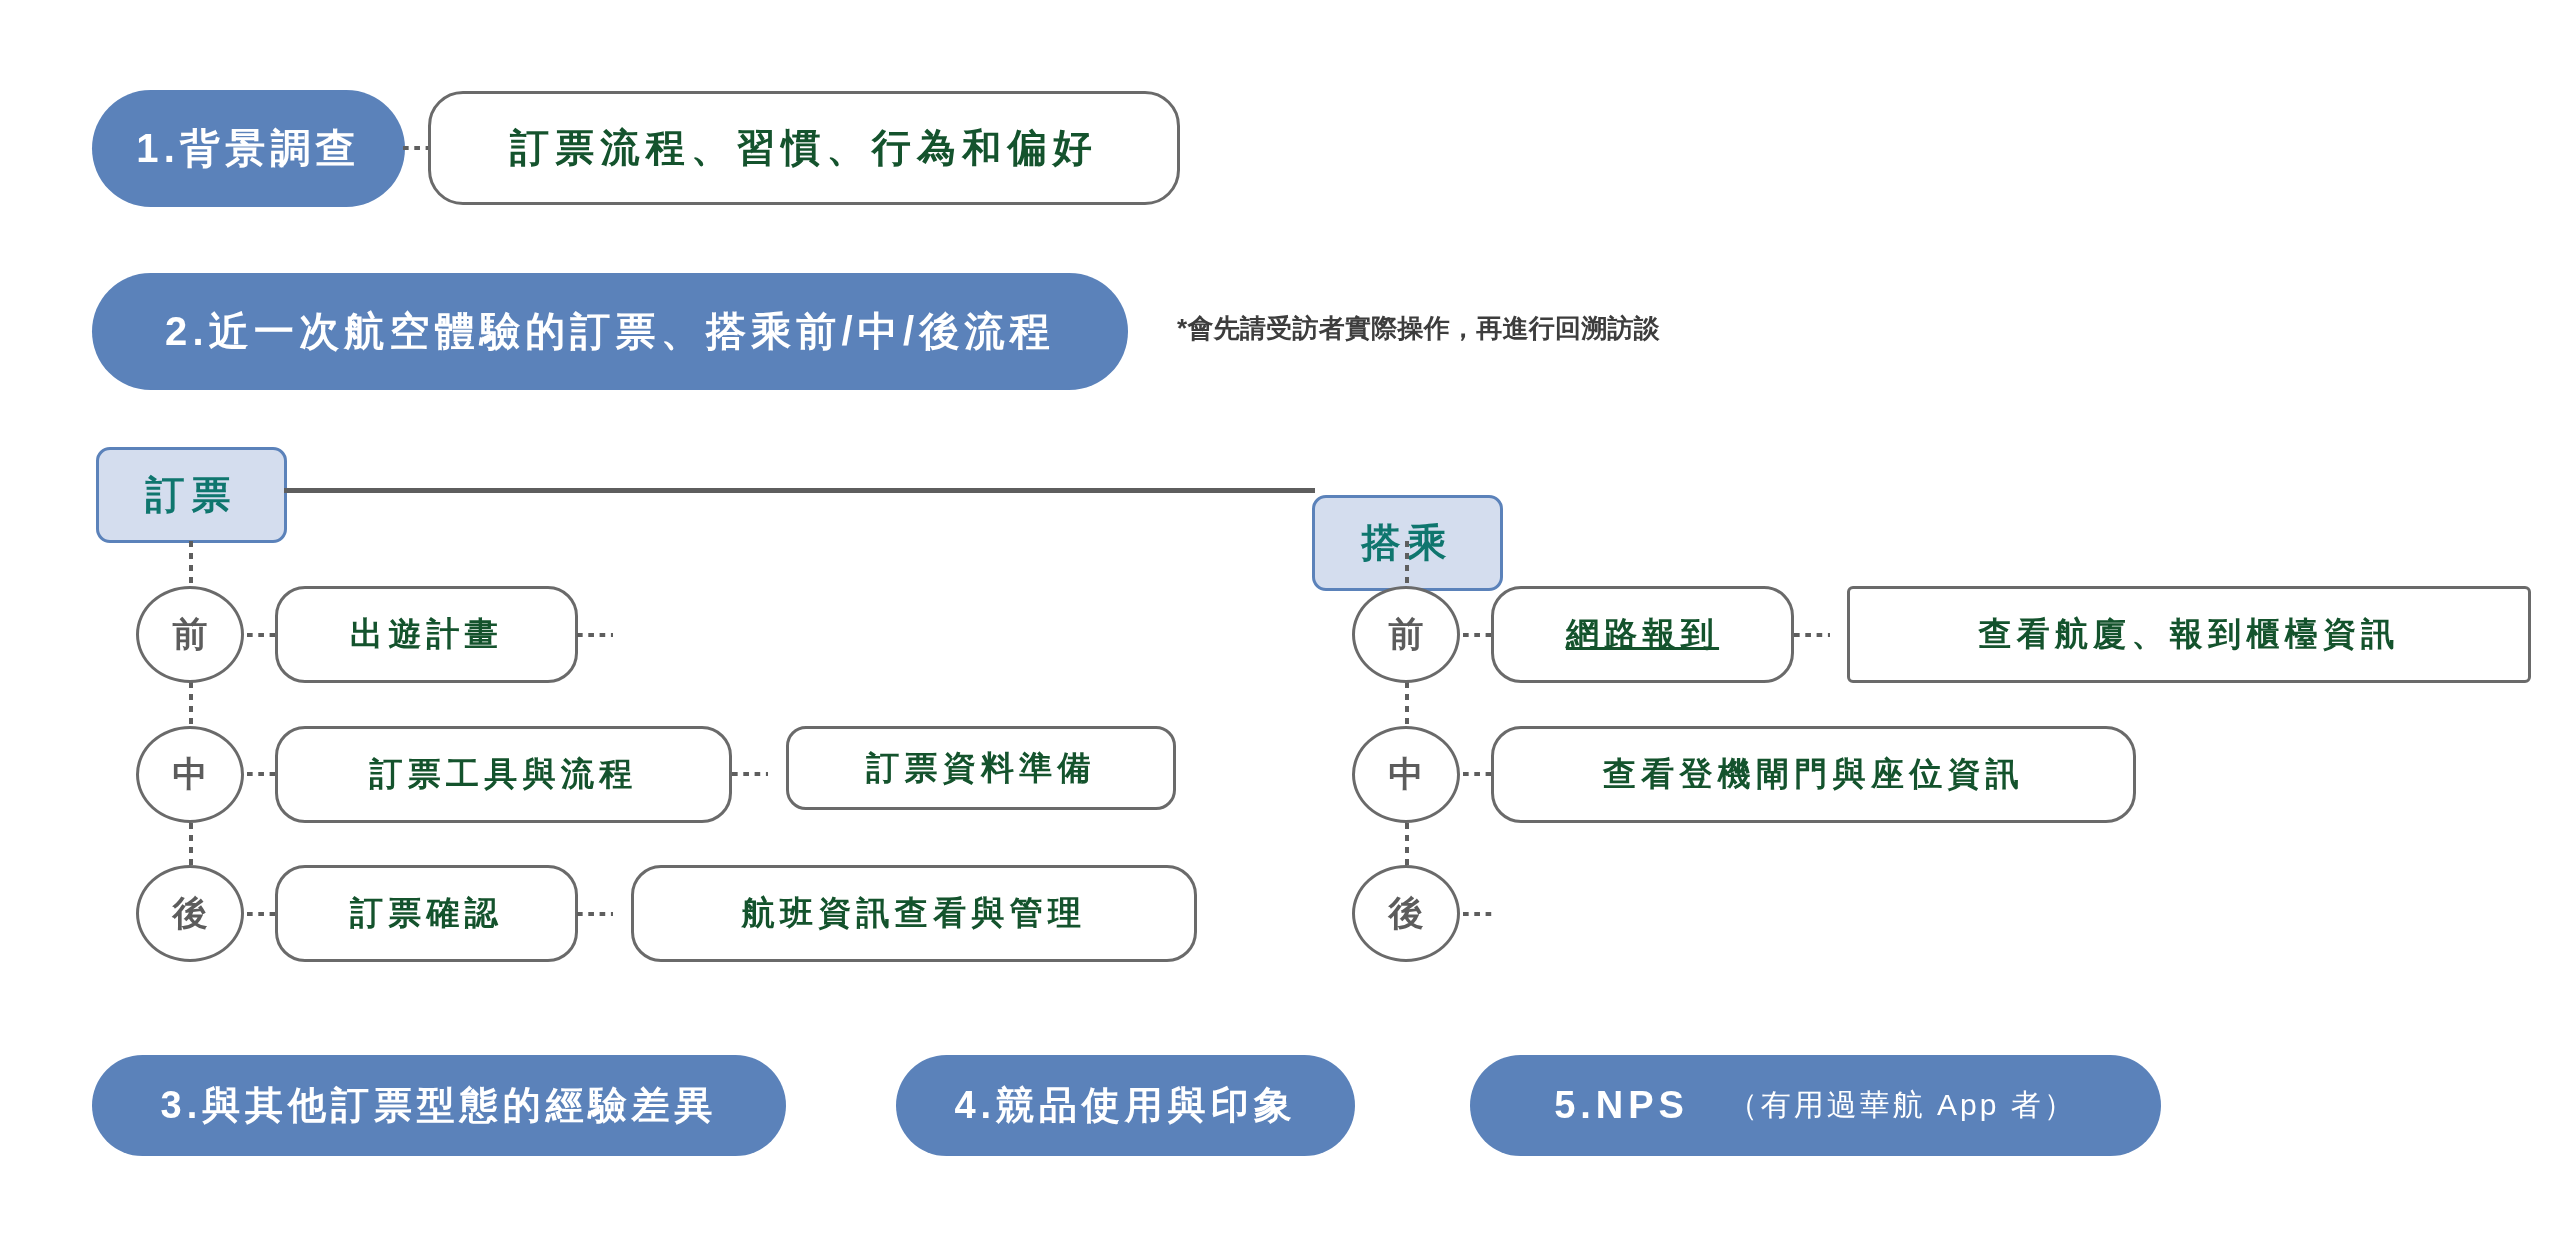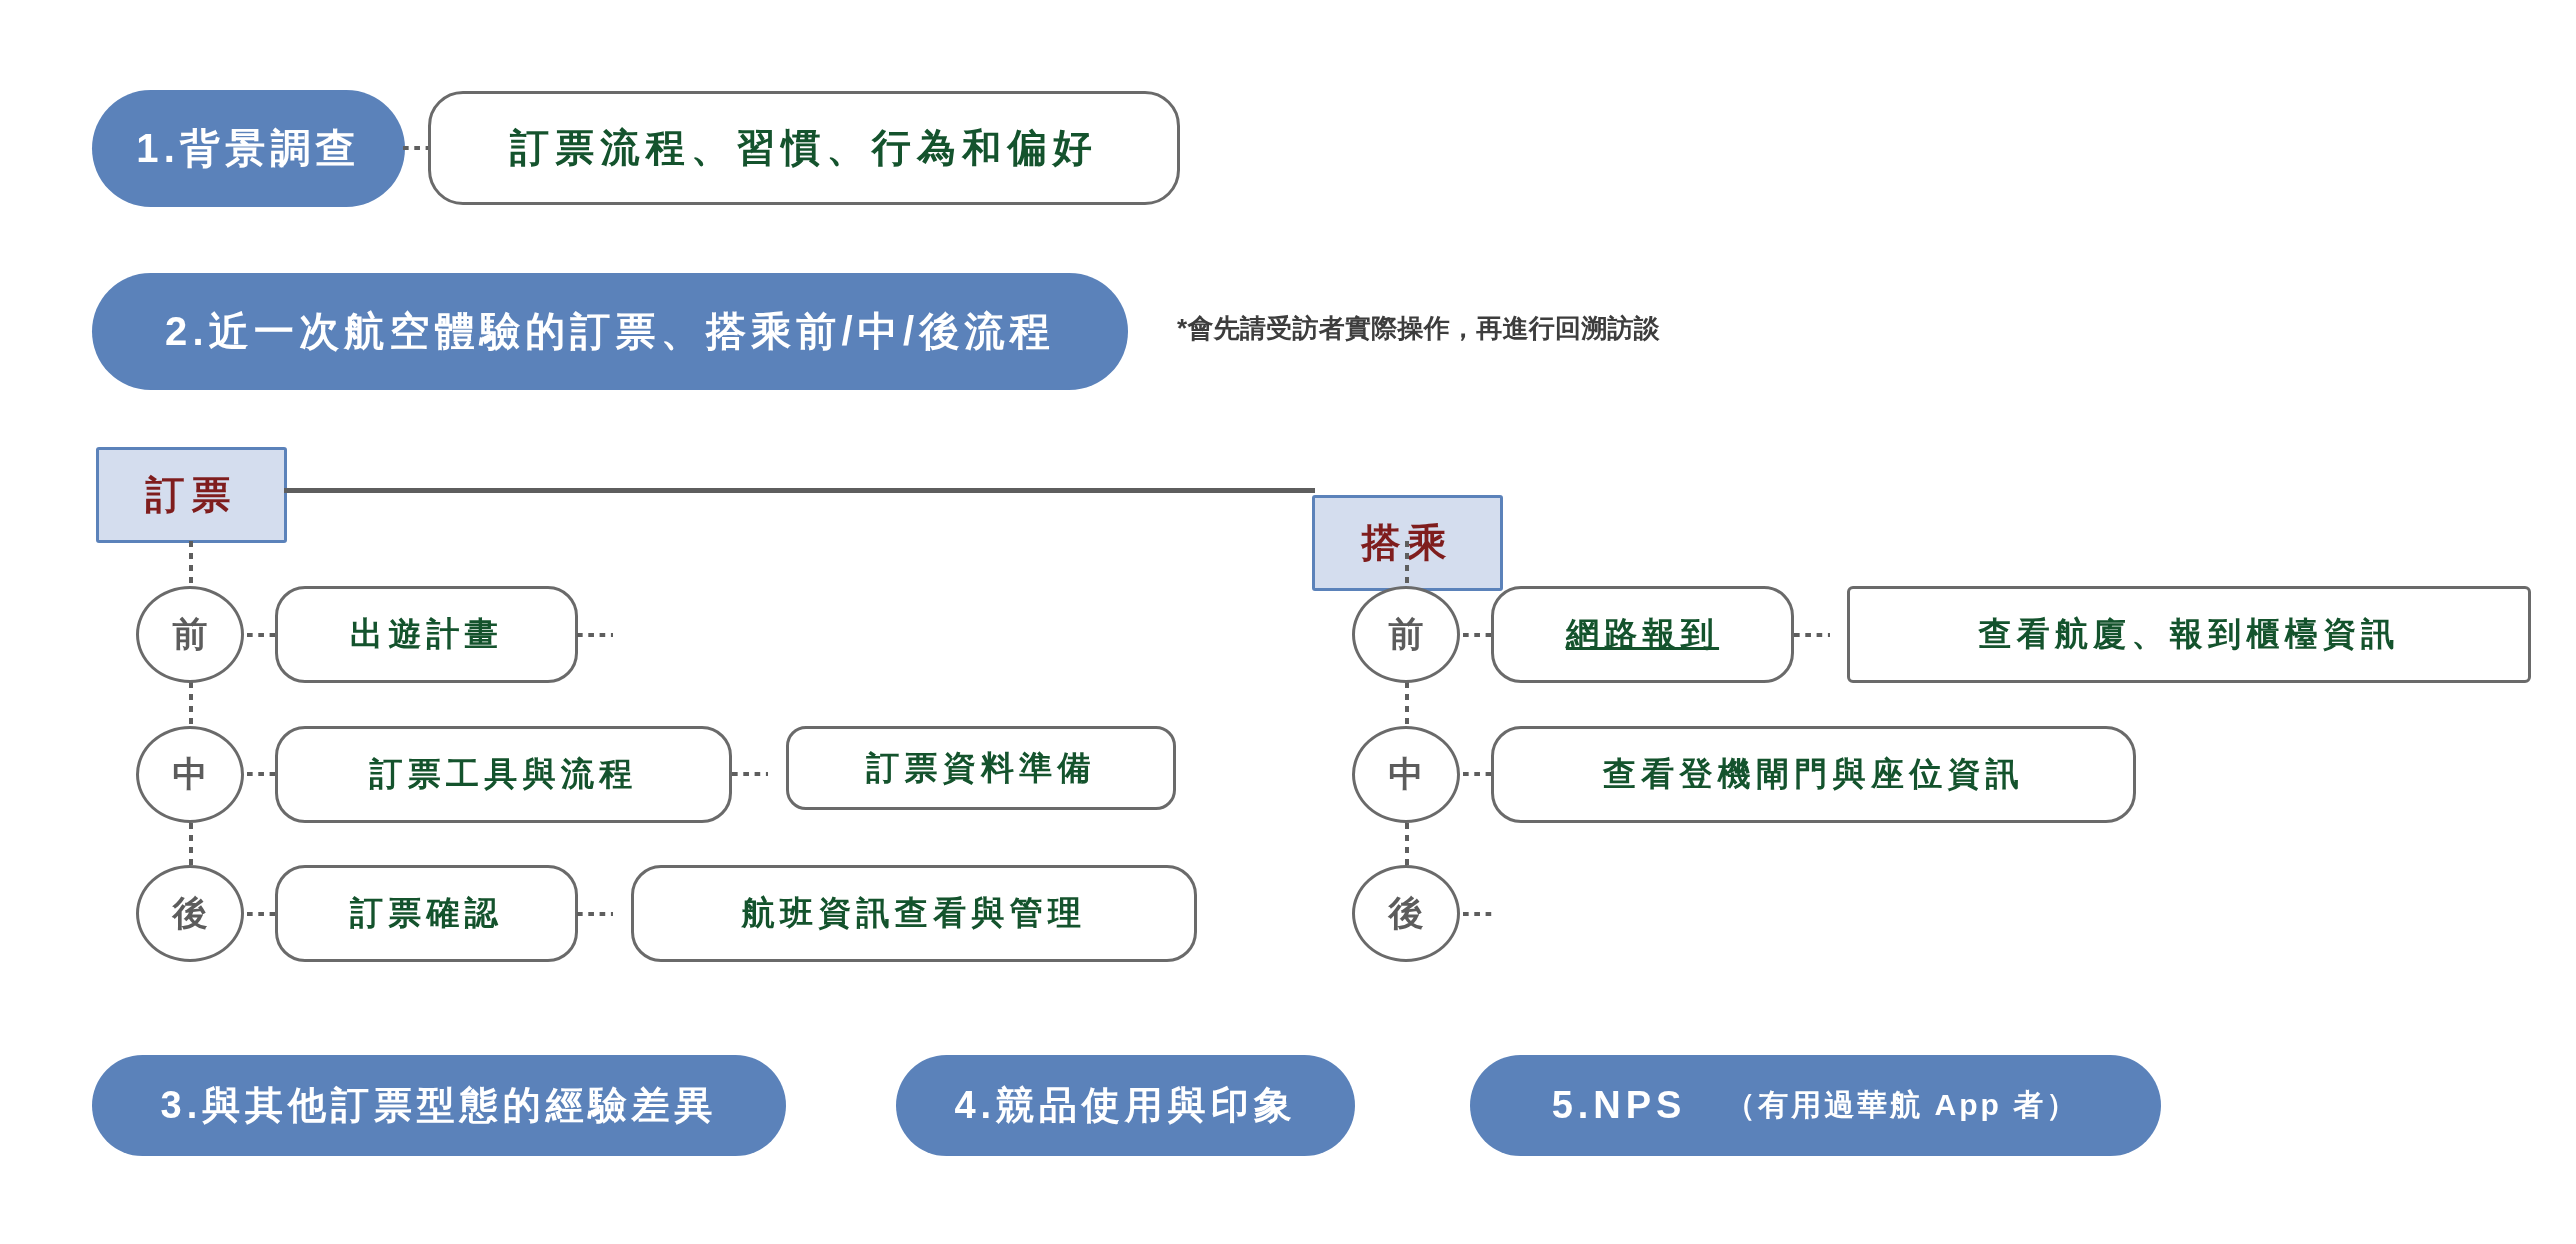--- a/index.html
+++ b/index.html
@@ -19,30 +19,30 @@
     display:flex;align-items:center;justify-content:center;
     background:#5b82ba;
     color:#ffffff;
     border-radius:628px;
     font-weight:bold;
     letter-spacing:.13em;
     white-space:nowrap;
     box-sizing:border-box;
     padding:0 21.4px;
   }
-  .pill .sub{font-weight:bold;letter-spacing:.10em;margin-left:39px;}
+  .pill .sub{font-weight:normal;letter-spacing:.10em;margin-left:39px;}
 
   
   .stage-pill{
     position:absolute;
     display:flex;align-items:center;justify-content:center;
     background:#d4ddee;
     border:3.1px solid #5b82ba;
-    color:#7f1d1d;
-    border-radius:3px;
+    color:#0f766e;
+    border-radius:14px;
     font-weight:bold;
     letter-spacing:.18em;
     white-space:nowrap;
     box-sizing:border-box;
   }
 
   
   .obox{
     position:absolute;
     display:flex;align-items:center;justify-content:center;

